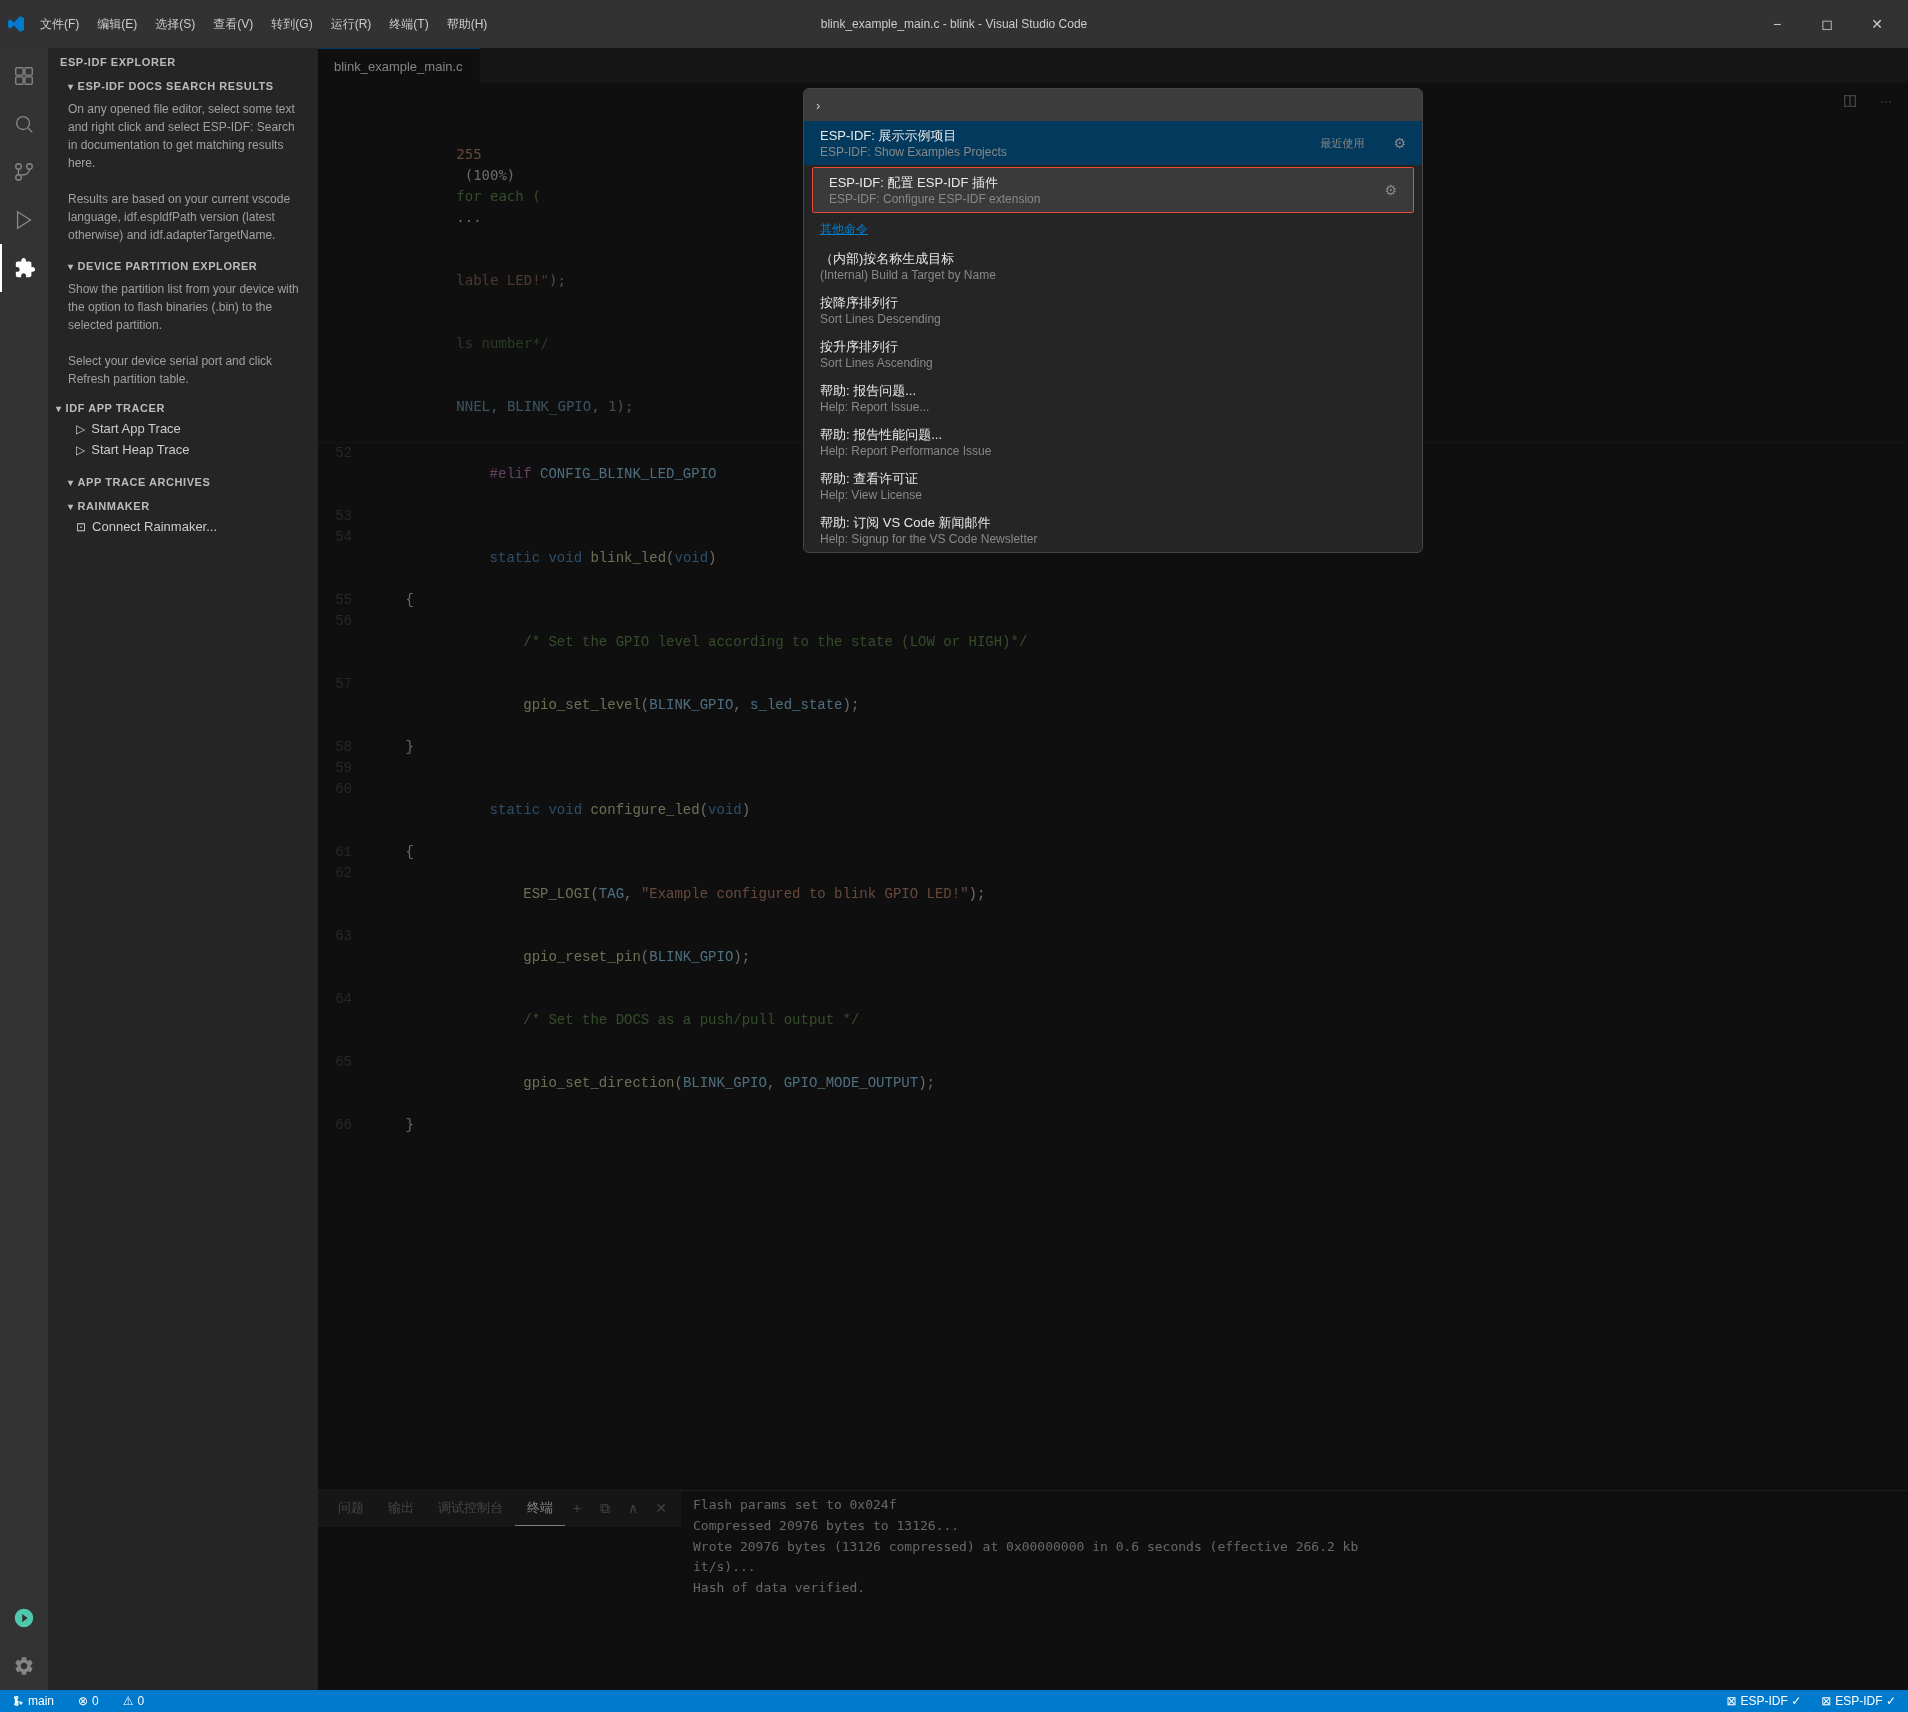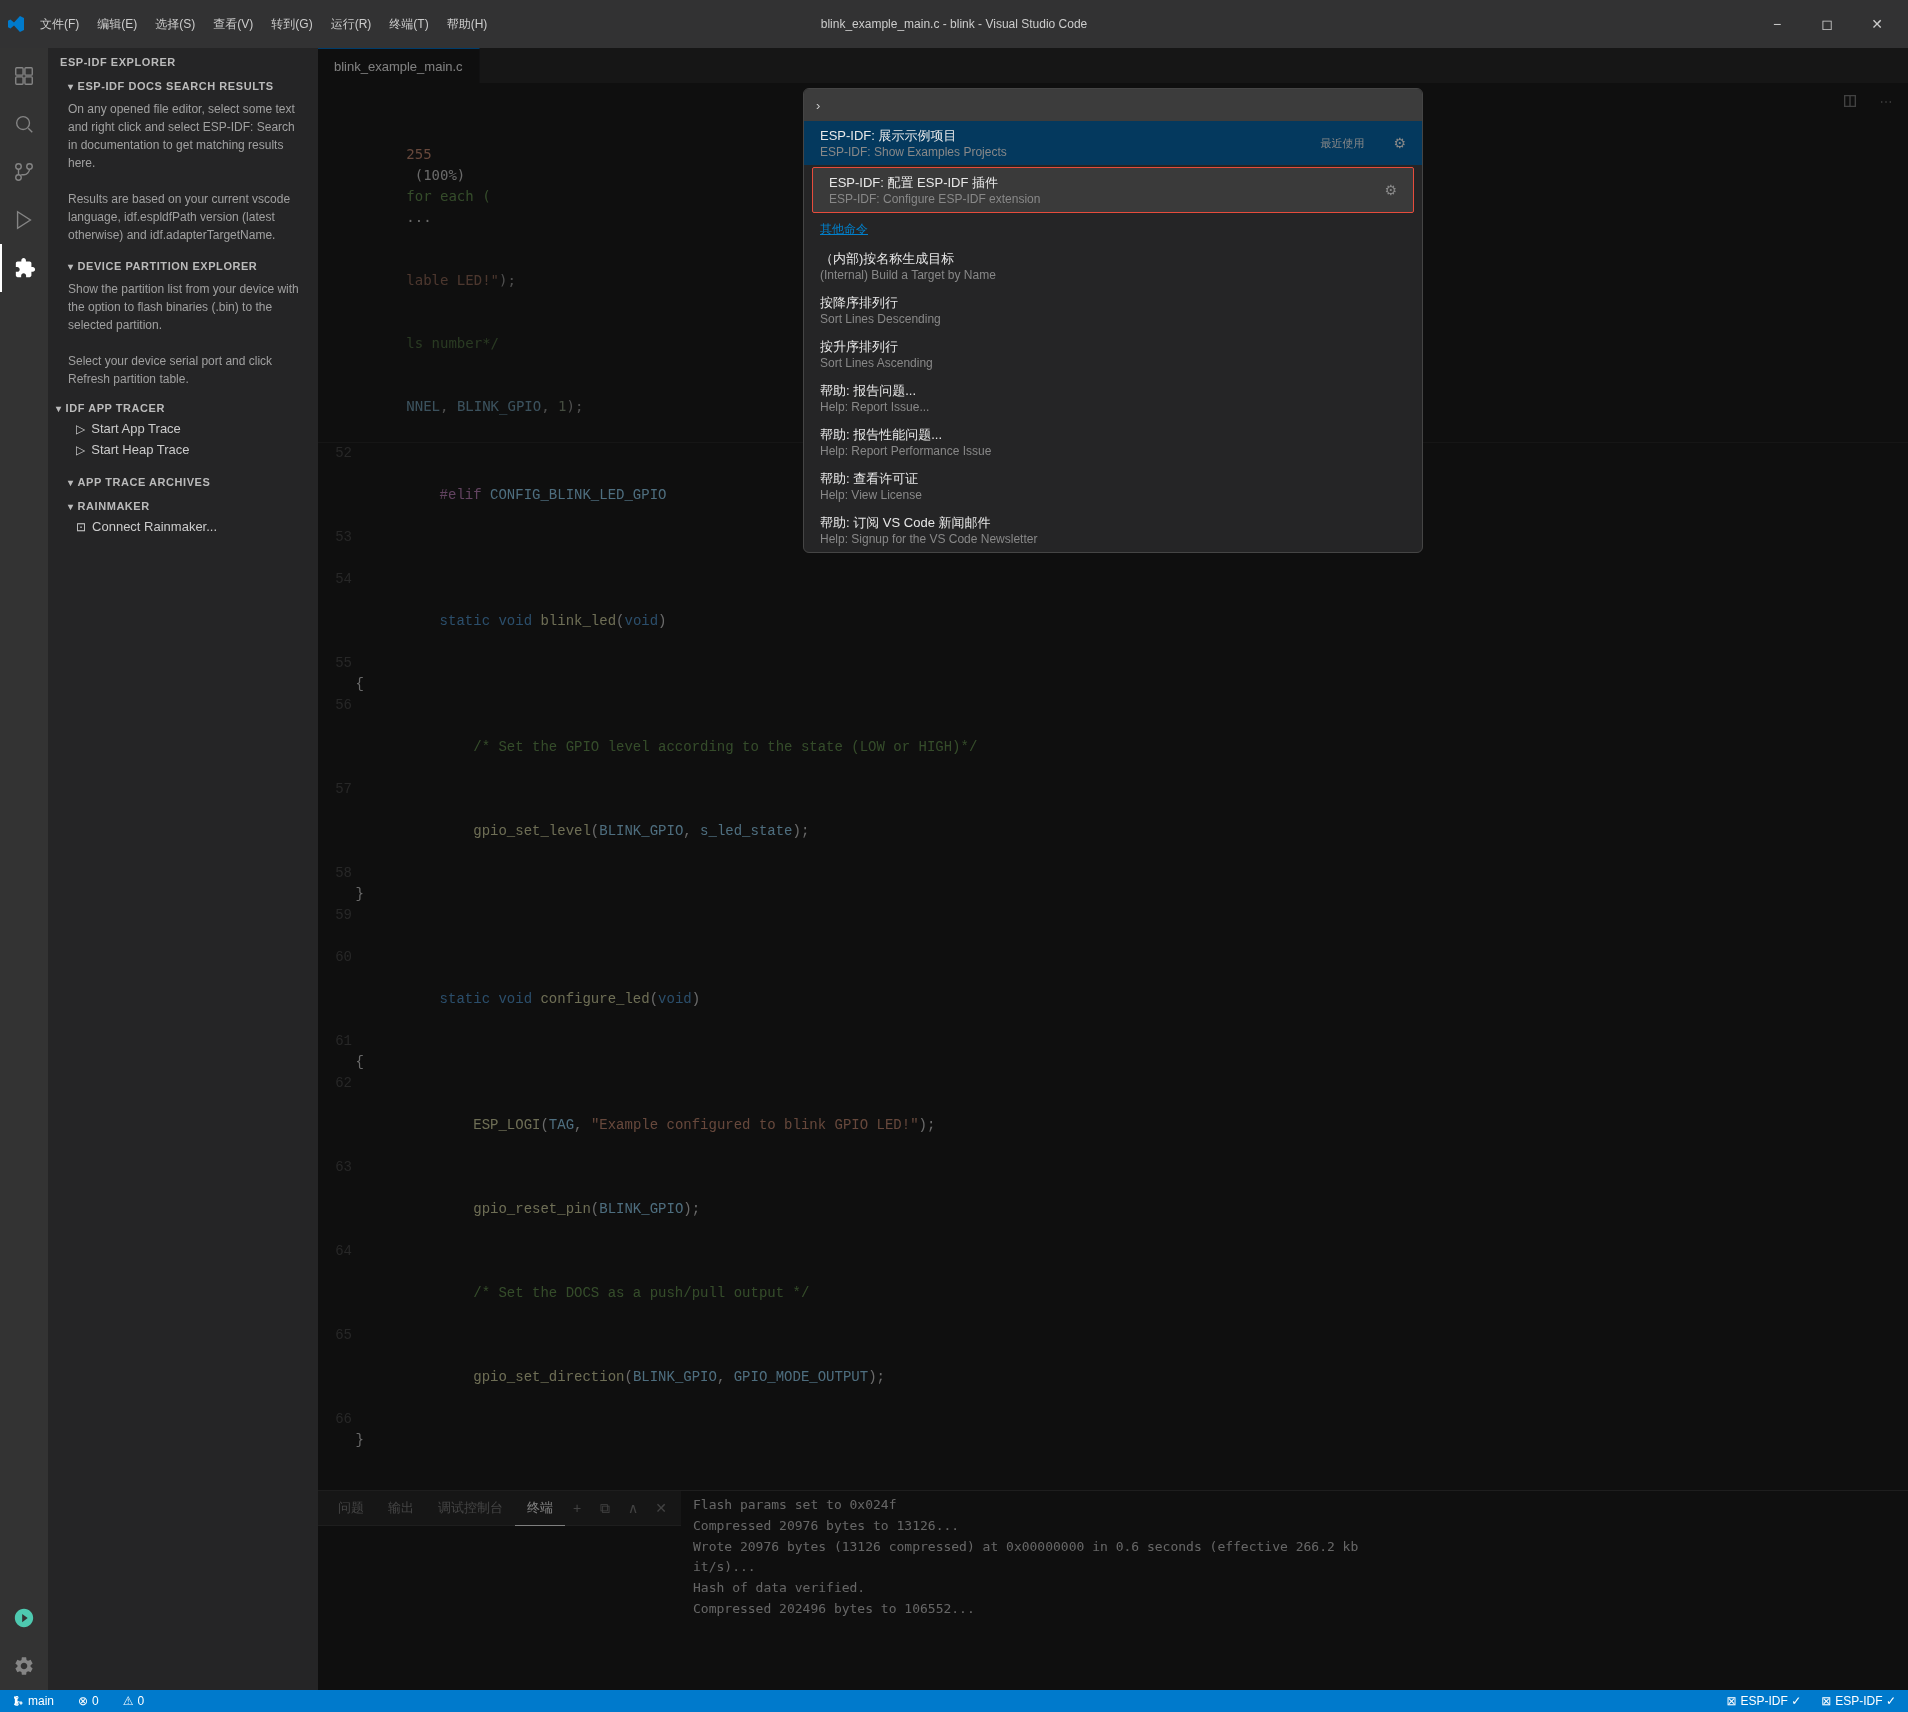--- a/index.html
+++ b/index.html
@@ -281,21 +281,20 @@
       font-family: 'Consolas', 'Courier New', monospace;
       font-size: 14px;
       line-height: 21px;
       padding: 0;
       position: relative;
     }
 
     .code-line {
       display: flex;
       min-height: 21px;
-      flex-direction: column;
     }
     .line-number {
       width: 50px;
       text-align: right;
       padding-right: 16px;
       color: #4e4e4e;
       user-select: none;
       flex-shrink: 0;
     }
     .line-content {
@@ -768,21 +767,20 @@
           <div class="panel-action-btn">∧</div>
           <div class="panel-action-btn">✕</div>
         </div>
       </div>
       <div class="panel-content">
         <div>Flash params set to 0x024f</div>
         <div>Compressed 20976 bytes to 13126...</div>
         <div>Wrote 20976 bytes (13126 compressed) at 0x00000000 in 0.6 seconds (effective 266.2 kb</div>
         <div>it/s)...</div>
         <div>Hash of data verified.</div>
-        <div>Compressed 202496 bytes to 106552...</div>
       </div>
     </div>
 
   </div>
 </div>
 
 <div class="statusbar">
   <div class="status-item">
     <svg width="12" height="12" viewBox="0 0 24 24" fill="currentColor">
         <path d="M7 5C7 3.3 8.3 2 10 2s3 1.3 3 3c0 1.4-.9 2.5-2 2.9V13c.6-.3 1.3-.5 2-.5 1.1 0 2.1.4 2.8 1.2.7-.4 1.4-.7 2.2-.7 1.7 0 3 1.3 3 3s-1.3 3-3 3-3-1.3-3-3c0-.4.1-.8.2-1.1-.4-.4-.9-.6-1.5-.6-1 0-1.8.7-1.9 1.6.9.4 1.7 1.4 1.7 2.6 0 1.7-1.3 3-3 3S4 20.7 4 19c0-1.2.7-2.2 1.7-2.7V7.9C4.7 7.5 4 6.3 4 5c0-1.7 1.3-3 3-3zm3 14c.6 0 1-.4 1-1s-.4-1-1-1-1 .4-1 1 .4 1 1 1zM18 17c.6 0 1-.4 1-1s-.4-1-1-1-1 .4-1 1 .4 1 1 1zm-8-13c-.6 0-1 .4-1 1s.4 1 1 1 1-.4 1-1-.4-1-1-1z"></path>

